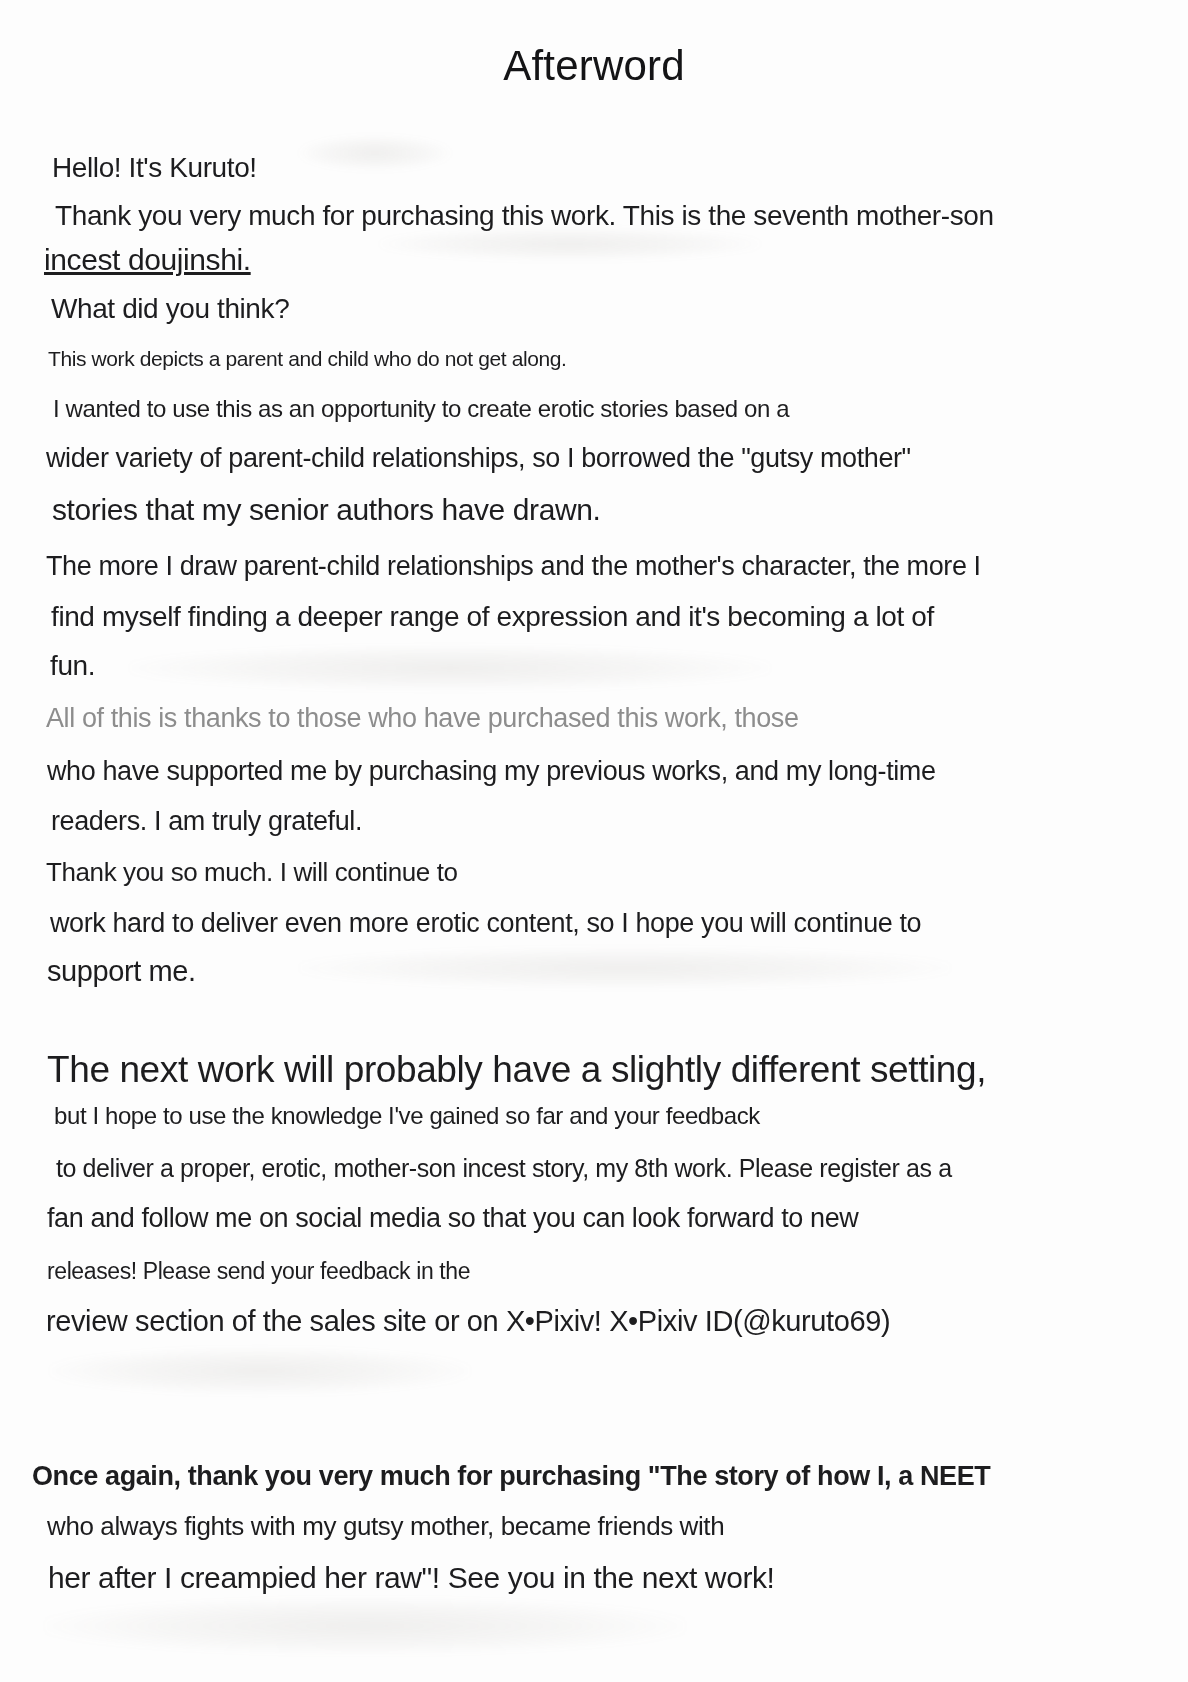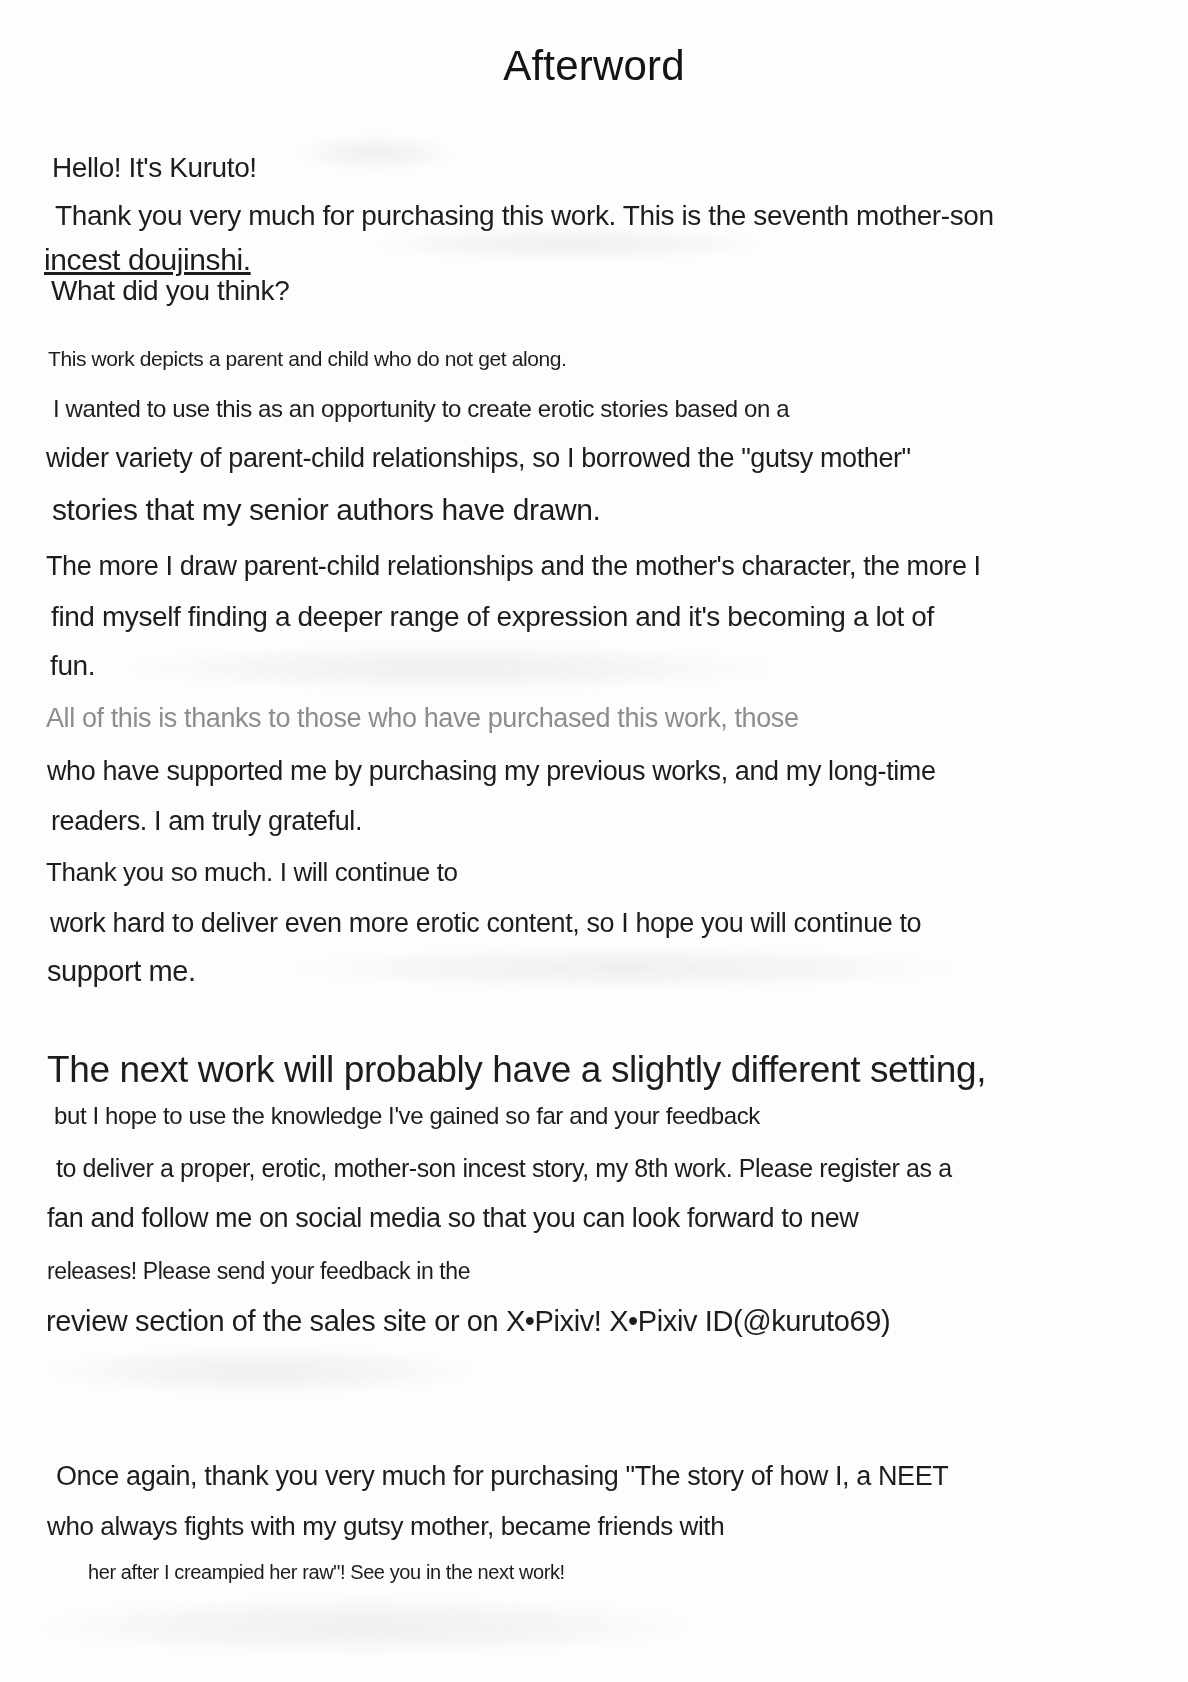--- a/index.html
+++ b/index.html
@@ -55,43 +55,43 @@
 </head>
 <body>
 
 <main class="page">
   <h1 class="title">Afterword</h1>
 
   <section id="afterword-body">
       <p class="line" style="top: 152px; left: 52px; font-size: 28px;">Hello! It's Kuruto!</p>
       <p class="line" style="top: 200px; left: 55px; font-size: 28px;">Thank you very much for purchasing this work. This is the seventh mother-son</p>
       <p class="line" style="top: 243px; left: 44px; font-size: 30px; text-decoration: underline;">incest doujinshi.</p>
-      <p class="line" style="top: 275px; left: 51px; font-size: 28px;">What did you think?</p>
+      <p class="line" style="top: 293px; left: 51px; font-size: 28px;">What did you think?</p>
       <p class="line" style="top: 347px; left: 48px; font-size: 21px;">This work depicts a parent and child who do not get along.</p>
       <p class="line" style="top: 396px; left: 53px; font-size: 24px;">I wanted to use this as an opportunity to create erotic stories based on a</p>
       <p class="line" style="top: 443px; left: 46px; font-size: 27px;">wider variety of parent-child relationships, so I borrowed the "gutsy mother"</p>
       <p class="line" style="top: 493px; left: 52px; font-size: 30px;">stories that my senior authors have drawn.</p>
       <p class="line" style="top: 551px; left: 46px; font-size: 27px;">The more I draw parent-child relationships and the mother's character, the more I</p>
       <p class="line" style="top: 601px; left: 51px; font-size: 28px;">find myself finding a deeper range of expression and it's becoming a lot of</p>
       <p class="line" style="top: 650px; left: 50px; font-size: 28px;">fun.</p>
       <p class="line muted" style="top: 703px; left: 46px; font-size: 27px;">All of this is thanks to those who have purchased this work, those</p>
       <p class="line" style="top: 756px; left: 47px; font-size: 27px;">who have supported me by purchasing my previous works, and my long-time</p>
       <p class="line" style="top: 806px; left: 51px; font-size: 27px;">readers. I am truly grateful.</p>
       <p class="line" style="top: 858px; left: 46px; font-size: 26px;">Thank you so much. I will continue to</p>
       <p class="line" style="top: 908px; left: 50px; font-size: 27px;">work hard to deliver even more erotic content, so I hope you will continue to</p>
       <p class="line" style="top: 955px; left: 47px; font-size: 29px; text-align: center;">support me.</p>
       <p class="line" style="top: 1049px; left: 47px; font-size: 37px;">The next work will probably have a slightly different setting,</p>
       <p class="line" style="top: 1103px; left: 54px; font-size: 24px;">but I hope to use the knowledge I've gained so far and your feedback</p>
       <p class="line" style="top: 1154px; left: 56px; font-size: 25px;">to deliver a proper, erotic, mother-son incest story, my 8th work. Please register as a</p>
       <p class="line" style="top: 1203px; left: 47px; font-size: 27px;">fan and follow me on social media so that you can look forward to new</p>
       <p class="line" style="top: 1259px; left: 47px; font-size: 23px;">releases! Please send your feedback in the</p>
       <p class="line" style="top: 1305px; left: 46px; font-size: 29px;">review section of the sales site or on X•Pixiv! X•Pixiv ID(@kuruto69)</p>
-      <p class="line" style="top: 1461px; left: 56px; font-size: 27px;">Once again, thank you very much for purchasing "The story of how I, a NEET</p>
+      <p class="line" style="top: 1461px; left: 32px; font-size: 27px; font-weight: bold;">Once again, thank you very much for purchasing "The story of how I, a NEET</p>
       <p class="line" style="top: 1512px; left: 47px; font-size: 26px;">who always fights with my gutsy mother, became friends with</p>
-      <p class="line" style="top: 1561px; left: 48px; font-size: 20px; margin-left: 40px;">her after I creampied her raw"! See you in the next work!</p>
+      <p class="line" style="top: 1561px; left: 48px; font-size: 30px;">her after I creampied her raw"! See you in the next work!</p>
     </section>
 
   <div class="smudge s1"></div>
   <div class="smudge s2"></div>
   <div class="smudge s3"></div>
   <div class="smudge s4"></div>
   <div class="smudge s5"></div>
   <div class="smudge s6"></div>
 </main>
 

